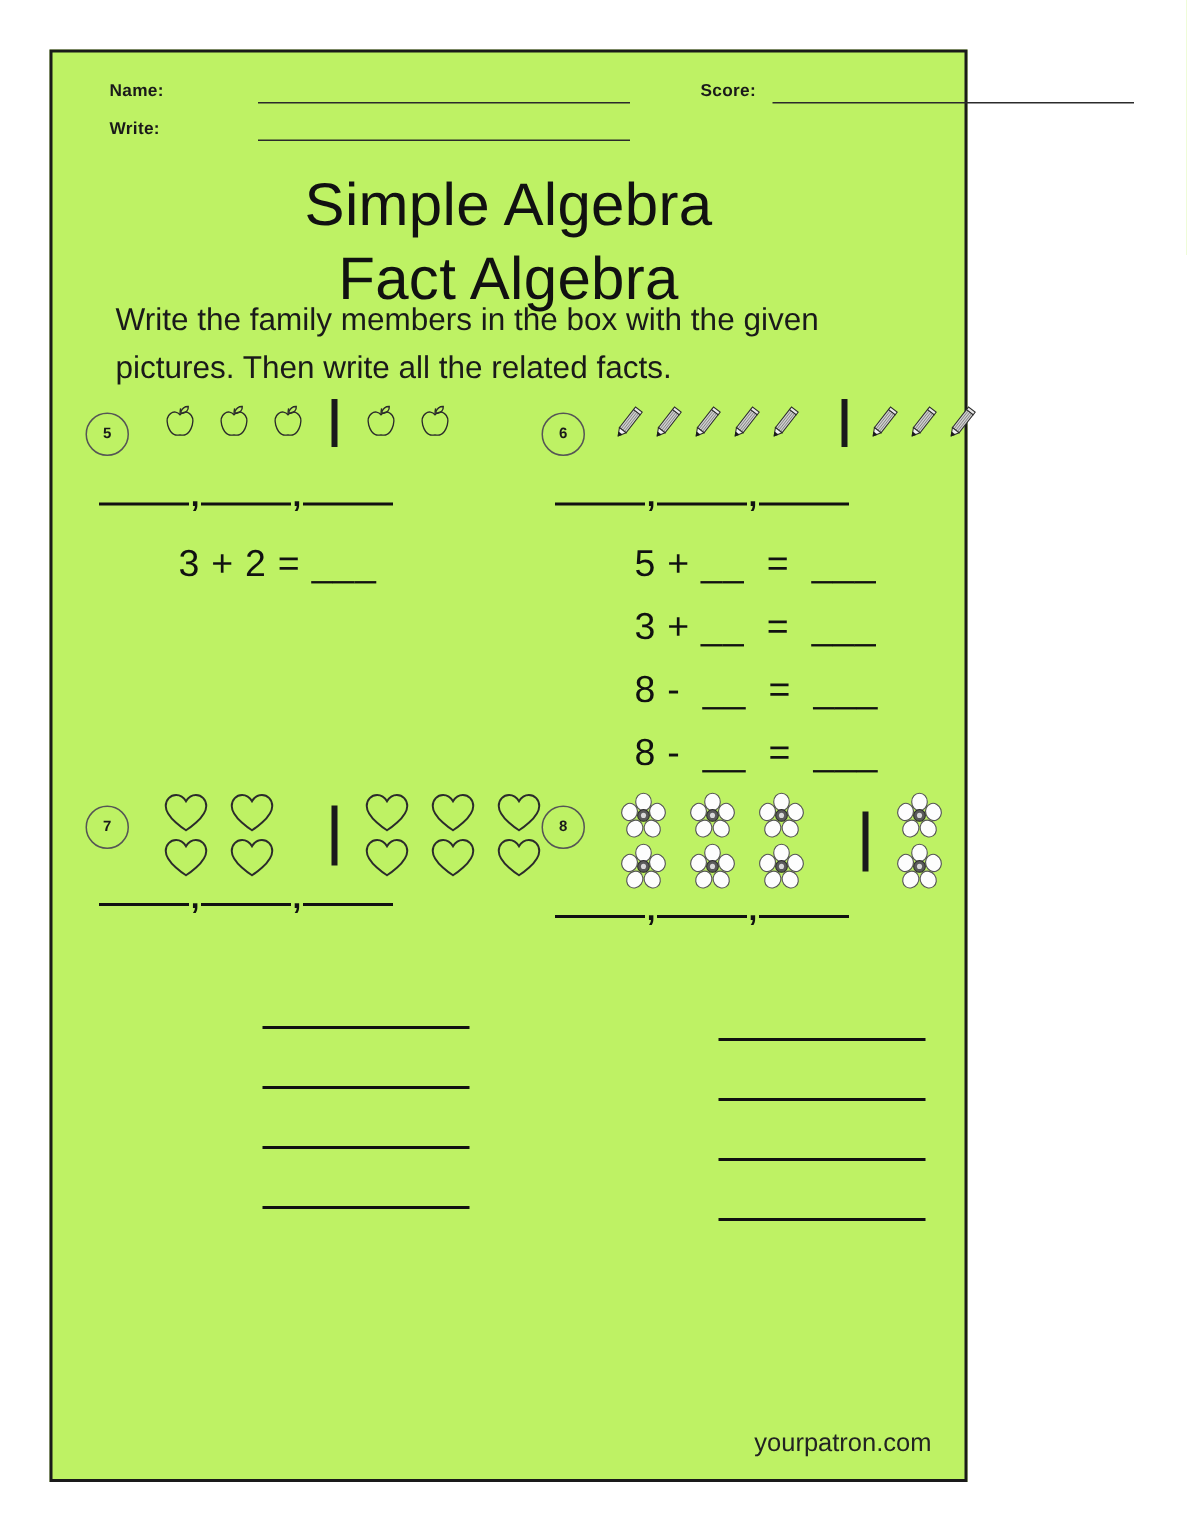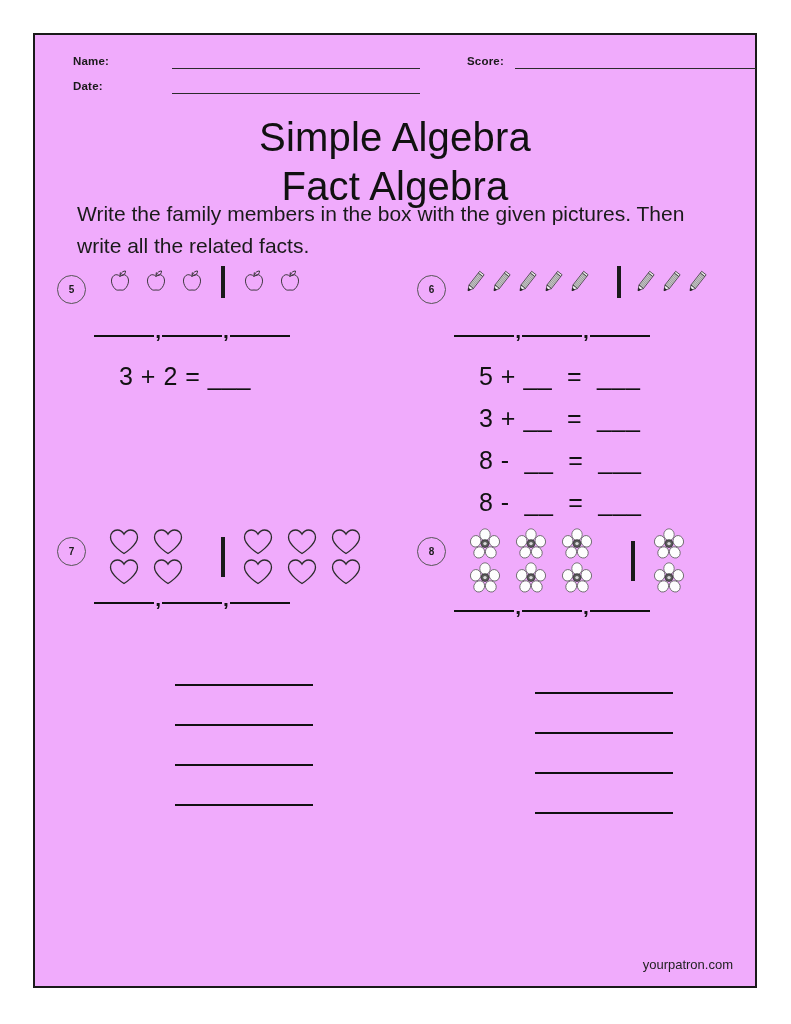--- a/index.html
+++ b/index.html
@@ -13,25 +13,25 @@
     font-family: "Liberation Sans", sans-serif;
     color: #111111;
     overflow: hidden;
     position: relative;
   }
 
   .page-border {
     position: absolute;
     left: 33px;
     top: 33px;
-    width: 724px;
+    width: 612px;
     height: 955px;
     border: 2.5px solid #1a1a1a;
     box-sizing: border-box;
-    background: #f0abfc;
+    background: #bef264;
   }
 
   
   .header {
     position: absolute;
     left: 0; top: 0; right: 0;
     height: 70px;
   }
   .hdr-label {
     position: absolute;
@@ -188,36 +188,36 @@
     border-bottom: 2.6px solid #111111;
     width: 138px;
     height: 38px;
   }
 
   
   .footer {
     position: absolute;
     right: 22px;
     bottom: 14px;
-    font-size: 13px;
+    font-size: 17px;
     color: #222222;
   }
 
   svg { display: block; }
 </style>
 </head>
 <body>
 
 <div class="page-border">
 
   <div class="header">
     <div class="hdr-label" id="lbl-name">Name:</div>
     <div class="hdr-line" id="line-name"></div>
 
-    <div class="hdr-label" id="lbl-date">Date:</div>
+    <div class="hdr-label" id="lbl-date">Write:</div>
     <div class="hdr-line" id="line-date"></div>
 
     <div class="hdr-label" id="lbl-score">Score:</div>
     <div class="hdr-line" id="line-score"></div>
   </div>
 
   <div class="title-wrap">
     <div class="title-line">Simple Algebra</div>
     <div class="title-line">Fact Algebra</div>
   </div>

